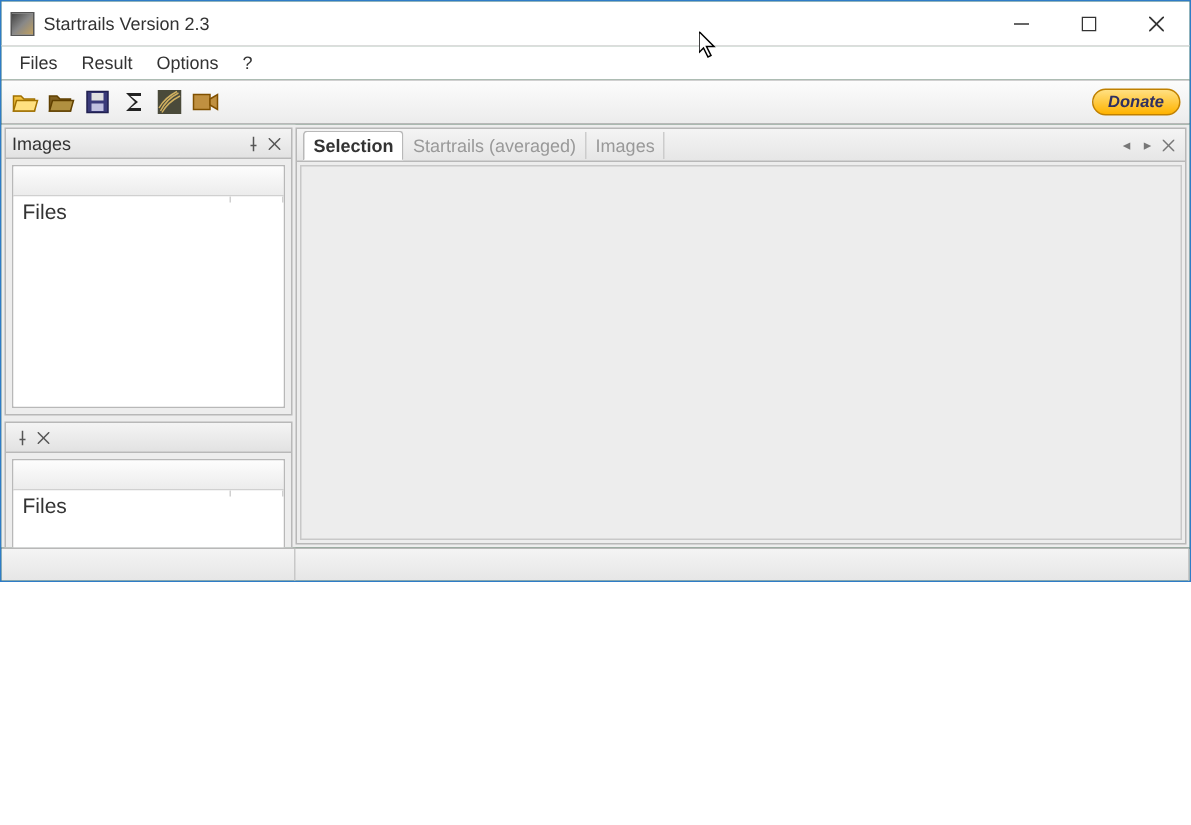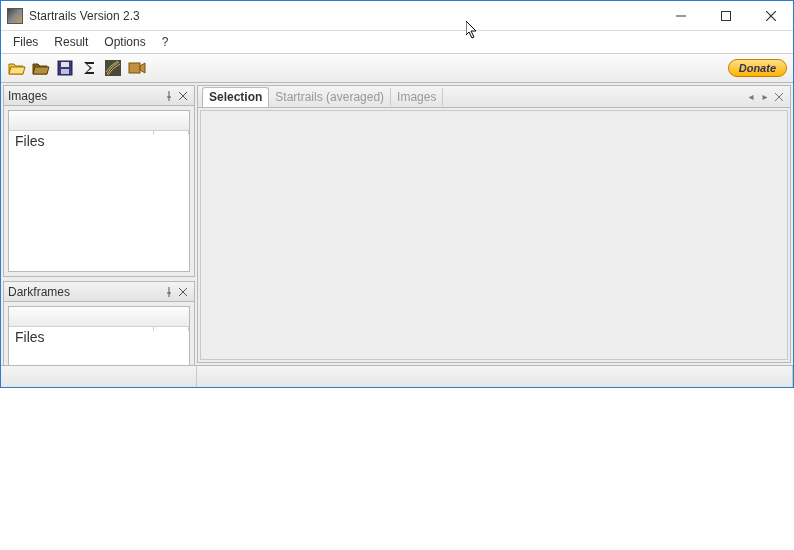--- a/index.html
+++ b/index.html
@@ -314,21 +314,20 @@
           <div class="list-header">
             <div class="list-col files-col">Files</div>
             <div class="list-col" style="flex:1"></div>
           </div>
           <div class="list-body"></div>
         </div>
       </div>
 
       <div class="panel dark">
         <div class="panel-header">
-          <span class="title-text">Darkframes</span>
           <span class="pin">
             <svg width="10" height="10">
                 <path d="M5 0 v6 M3 6 h4 M5 6 v4" stroke="#555" stroke-width="1" fill="none"></path>
               </svg>
           </span>
           <span class="close-p">
             <svg width="8" height="8">
                 <line x1="0" y1="0" x2="8" y2="8" stroke="#555"></line>
                 <line x1="8" y1="0" x2="0" y2="8" stroke="#555"></line>
               </svg>

